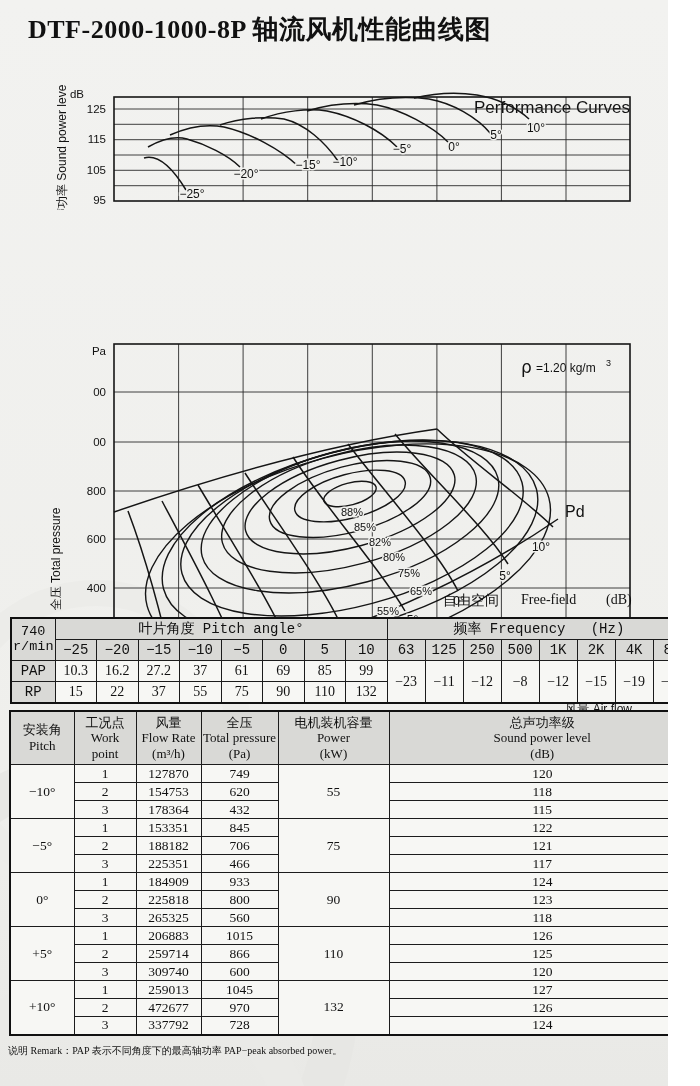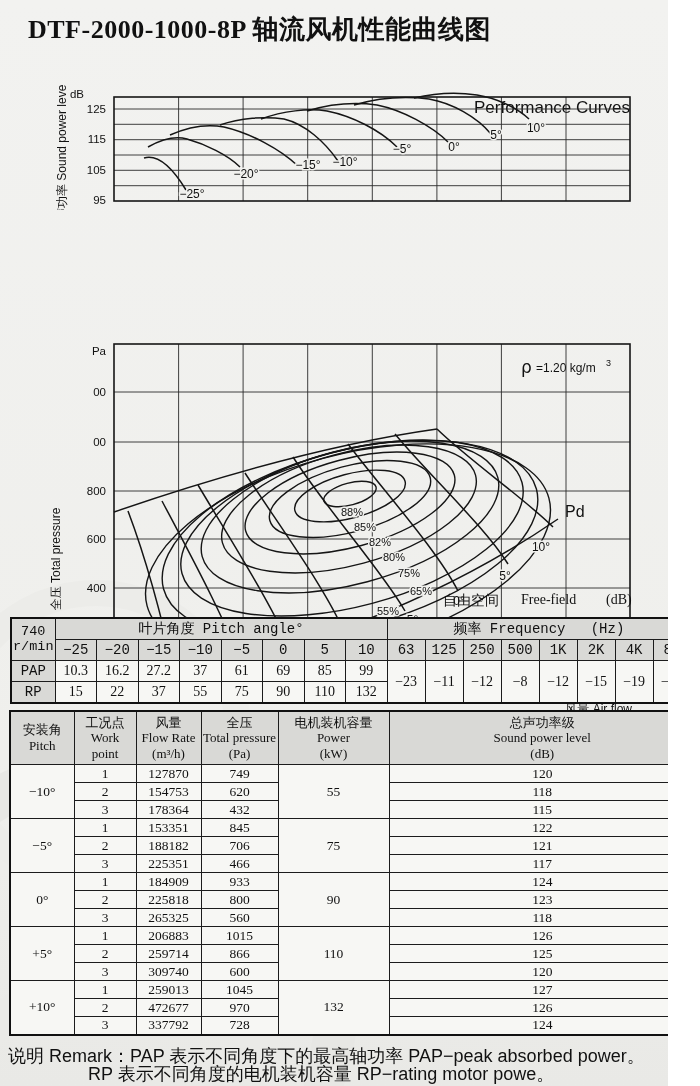--- a/index.html
+++ b/index.html
@@ -38,21 +38,21 @@
   td{border:1px solid #1c1c1c;text-align:center;vertical-align:middle;
      font-family:"Liberation Serif",serif;padding:0;overflow:hidden;}
   .t1{left:10px;top:617px;width:680px;border:2px solid #111;}
   .t1 td{font-size:14px;background:#f7f7f4;height:20px;}
   .t1 td.shade{background:#d9d9d6;font-family:Liberation Mono, monospace;}
   .t1 .corner{font-size:13.5px;line-height:1.1;}
   .t2{left:9px;top:710px;width:686px;border:2px solid #111;}
   .t2 td{font-size:13.5px;background:#f7f7f4;}
   .t2 .hdr td{background:#d9d9d6;font-size:13px;line-height:1.2;height:52px;}
   .t2 .r{height:18px;}
-  .remark{position:absolute;font-family:Liberation Sans, sans-serif;font-size:18px;z-index:1;}
+  .remark{position:absolute;font-family:Liberation Serif, serif;font-size:10px;z-index:1;}
   .rm1{left:8px;top:1044px;}
   .rm2{left:88px;top:1062px;}
 </style>
 </head>
 <body>
 
 <div class="page">
   <div class="wm wm1"></div>
   <div class="wm wm2"></div>
   <div class="wm wm3"></div>
@@ -395,14 +395,13 @@
       <tr class="r">
           <td>3</td>
           <td>337792</td>
           <td>728</td>
           <td>124</td>
         </tr>
     </tbody>
   </table>
 
   <div class="remark rm1">说明 Remark：PAP 表示不同角度下的最高轴功率 PAP−peak absorbed power。</div>
-  <div class="remark rm2">RP 表示不同角度的电机装机容量 RP−rating motor powe。</div>
 </div>
 
 </body></html>

